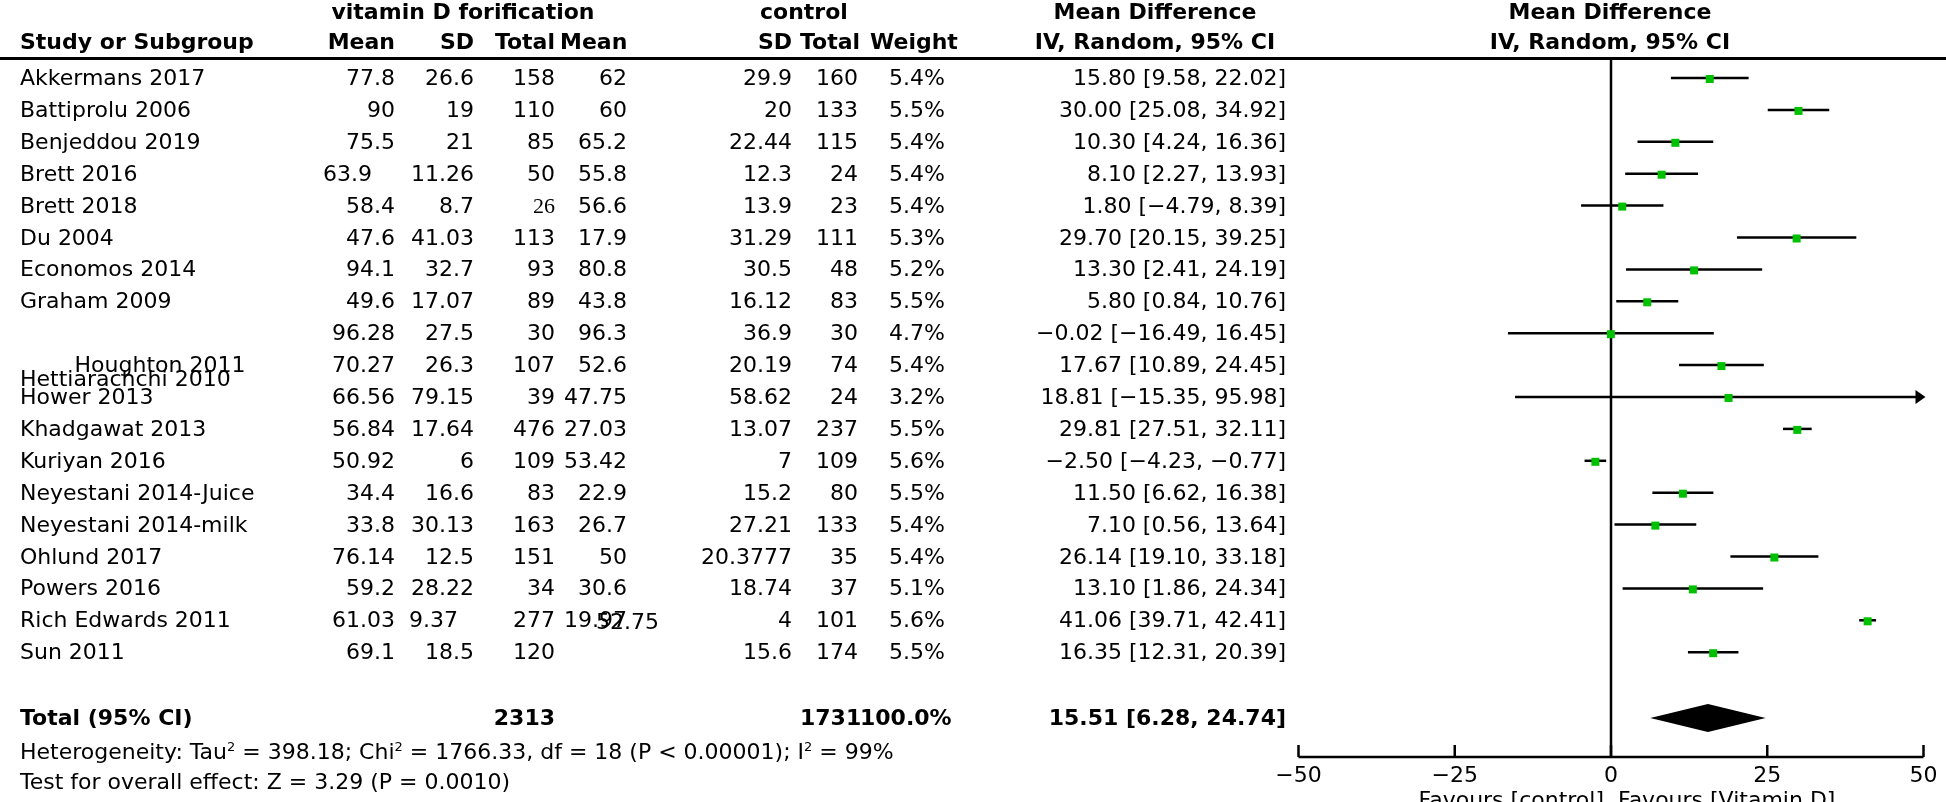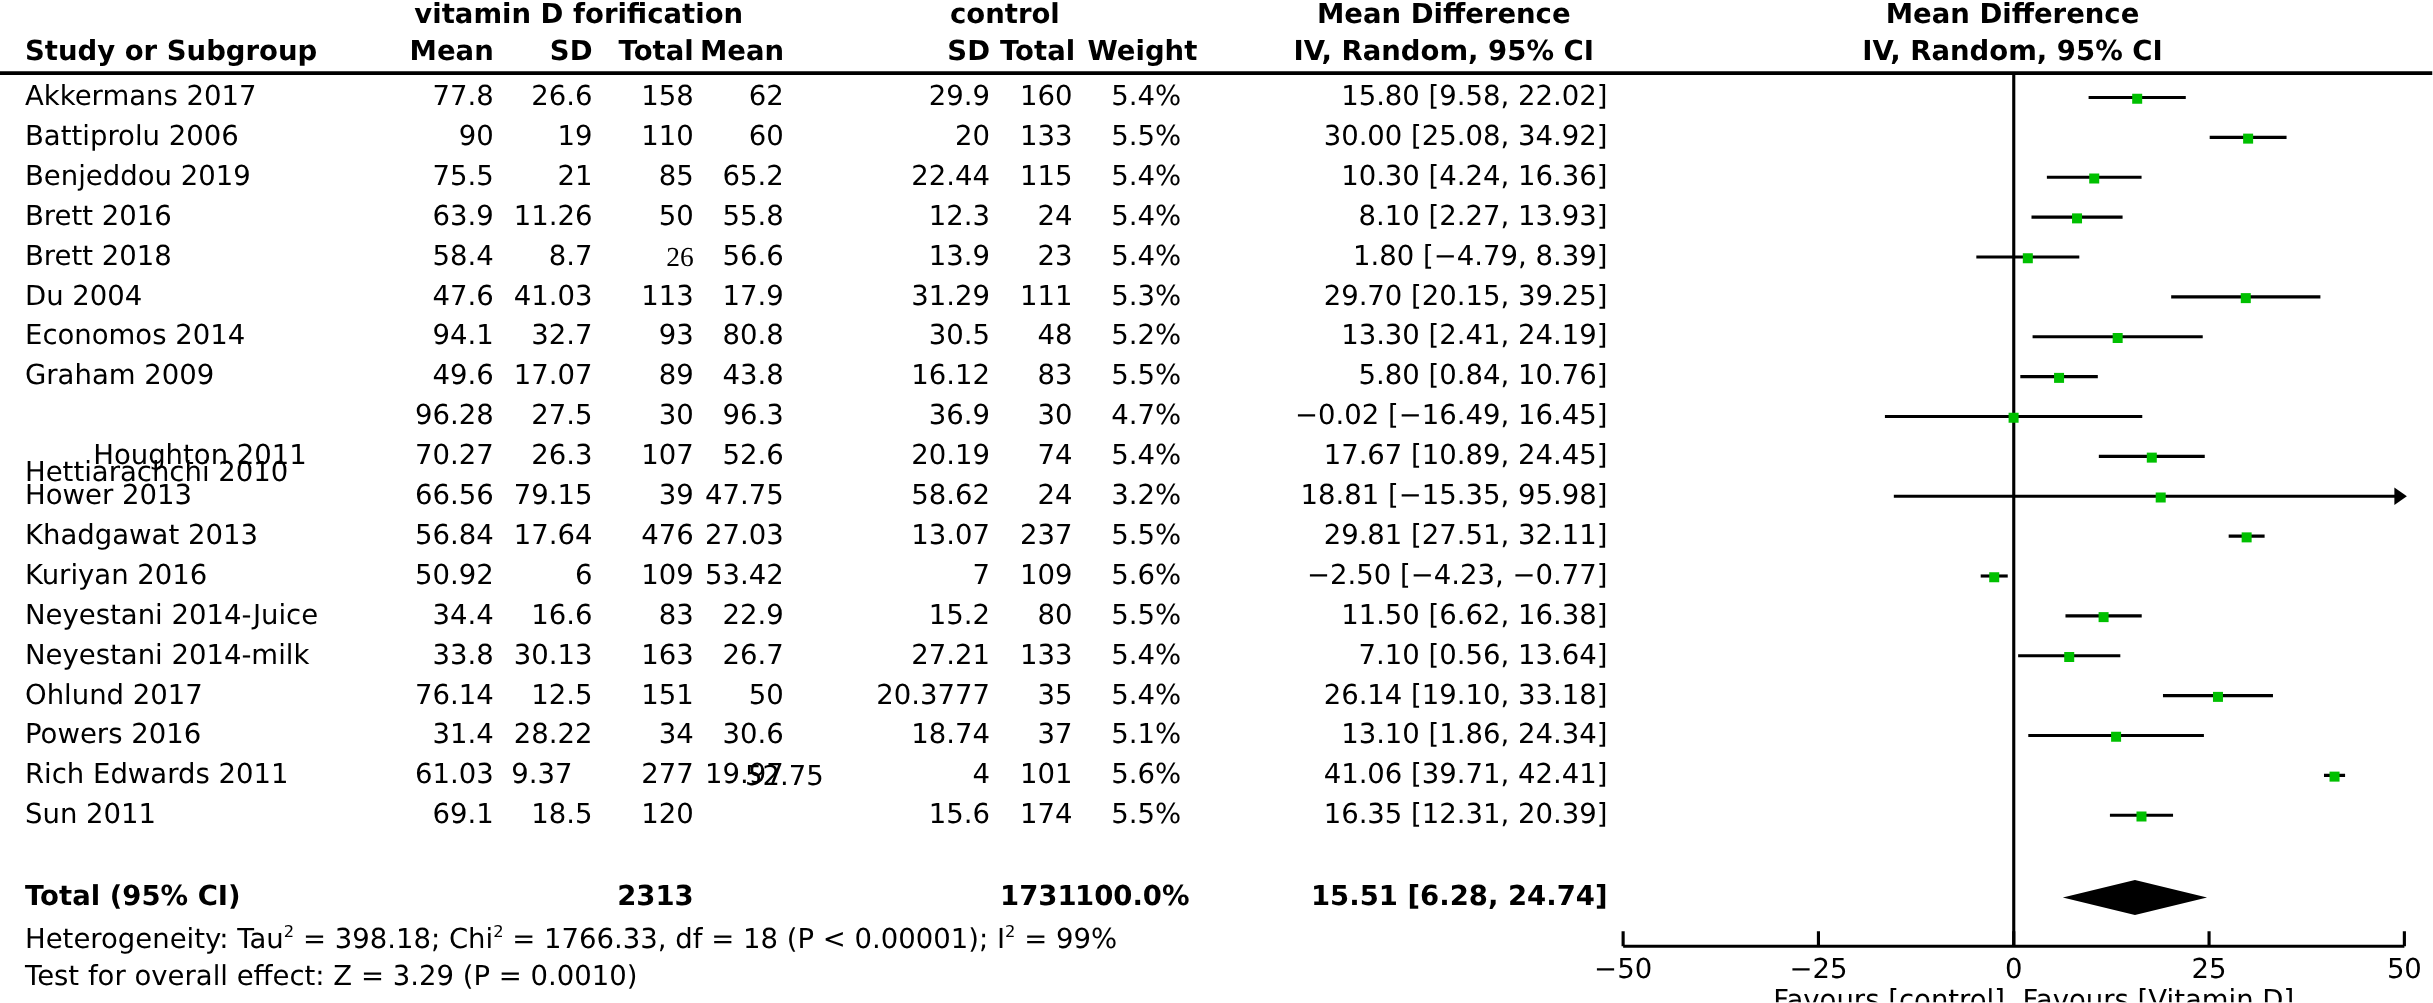--- a/index.html
+++ b/index.html
@@ -63,21 +63,21 @@
       <div class="t r" style="left: 400px; top: 128.8px; width: 74px;">21</div>
       <div class="t r" style="left: 480px; top: 128.8px; width: 75px;">85</div>
       <div class="t r" style="left: 560px; top: 128.8px; width: 67px;">65.2</div>
       <div class="t r" style="left: 700px; top: 128.8px; width: 92px;">22.44</div>
       <div class="t r" style="left: 800px; top: 128.8px; width: 58px;">115</div>
       <div class="t r" style="left: 860px; top: 128.8px; width: 85px;">5.4%</div>
       <div class="t r" style="left: 1020px; top: 128.8px; width: 266px;">10.30 [4.24, 16.36]</div>
     </div>
     <div>
       <div class="t" style="left: 20px; top: 160.7px; width: 280px;">Brett 2016</div>
-      <div class="t r" style="left: 300px; top: 160.7px; width: 95px;">63.9</div>
+      <div class="t r" style="left: 300px; top: 160.7px; width: 95px; text-align: center;">63.9</div>
       <div class="t r" style="left: 400px; top: 160.7px; width: 74px;">11.26</div>
       <div class="t r" style="left: 480px; top: 160.7px; width: 75px;">50</div>
       <div class="t r" style="left: 560px; top: 160.7px; width: 67px;">55.8</div>
       <div class="t r" style="left: 700px; top: 160.7px; width: 92px;">12.3</div>
       <div class="t r" style="left: 800px; top: 160.7px; width: 58px;">24</div>
       <div class="t r" style="left: 860px; top: 160.7px; width: 85px;">5.4%</div>
       <div class="t r" style="left: 1020px; top: 160.7px; width: 266px;">8.10 [2.27, 13.93]</div>
     </div>
     <div>
       <div class="t" style="left: 20px; top: 192.6px; width: 280px;">Brett 2018</div>
@@ -206,21 +206,21 @@
       <div class="t r" style="left: 400px; top: 543.5px; width: 74px;">12.5</div>
       <div class="t r" style="left: 480px; top: 543.5px; width: 75px;">151</div>
       <div class="t r" style="left: 560px; top: 543.5px; width: 67px;">50</div>
       <div class="t r" style="left: 700px; top: 543.5px; width: 92px;">20.3777</div>
       <div class="t r" style="left: 800px; top: 543.5px; width: 58px;">35</div>
       <div class="t r" style="left: 860px; top: 543.5px; width: 85px;">5.4%</div>
       <div class="t r" style="left: 1020px; top: 543.5px; width: 266px;">26.14 [19.10, 33.18]</div>
     </div>
     <div>
       <div class="t" style="left: 20px; top: 575.4px; width: 280px;">Powers 2016</div>
-      <div class="t r" style="left: 300px; top: 575.4px; width: 95px;">31.4</div>
+      <div class="t r" style="left: 300px; top: 575.4px; width: 95px;">59.2</div>
       <div class="t r" style="left: 400px; top: 575.4px; width: 74px;">28.22</div>
       <div class="t r" style="left: 480px; top: 575.4px; width: 75px;">34</div>
       <div class="t r" style="left: 560px; top: 575.4px; width: 67px;">30.6</div>
       <div class="t r" style="left: 700px; top: 575.4px; width: 92px;">18.74</div>
       <div class="t r" style="left: 800px; top: 575.4px; width: 58px;">37</div>
       <div class="t r" style="left: 860px; top: 575.4px; width: 85px;">5.1%</div>
       <div class="t r" style="left: 1020px; top: 575.4px; width: 266px;">13.10 [1.86, 24.34]</div>
     </div>
     <div>
       <div class="t" style="left: 20px; top: 607.3px; width: 280px;">Rich Edwards 2011</div>

